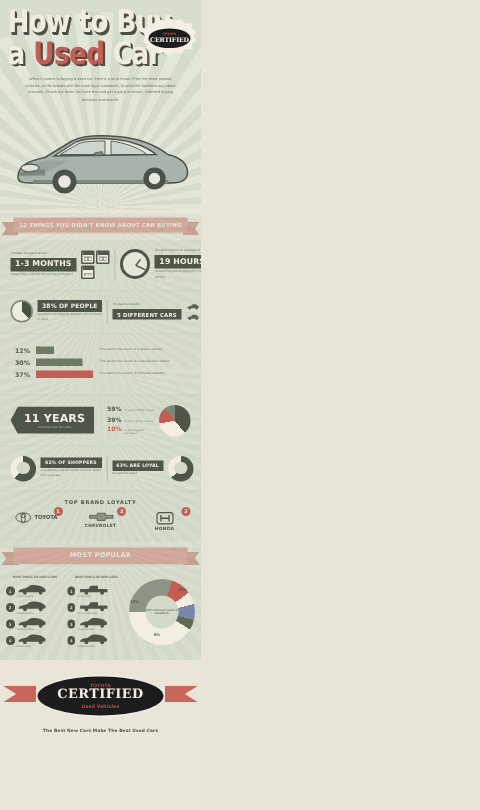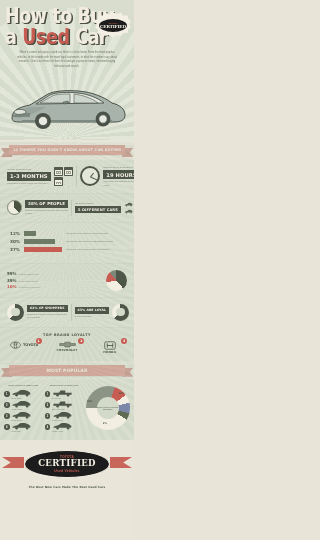--- a/index.html
+++ b/index.html
@@ -511,20 +511,26 @@
           </div>
         <div class="barlbl">Time spent in the search of third-party websites</div>
       </div>
 
     </div>
   </div>
 
   <div class="band sband alt">
     <div class="rays"></div>
     <div class="row" style="align-items:center">
+      <div class="cell" style="flex:1.05">
+        <div class="yearspill">
+          <div class="big">11 YEARS</div>
+          <div class="sm">AVERAGE AGE OF CARS</div>
+        </div>
+      </div>
       <div class="cell" style="flex:1">
         <div class="statlines" style="flex:1">
           <div class="statline">
             <b>59%</b>
             <span>of used vehicle buyers</span>
           </div>
           <div class="statline">
             <b>39%</b>
             <span>of new vehicle buyers</span>
           </div>

